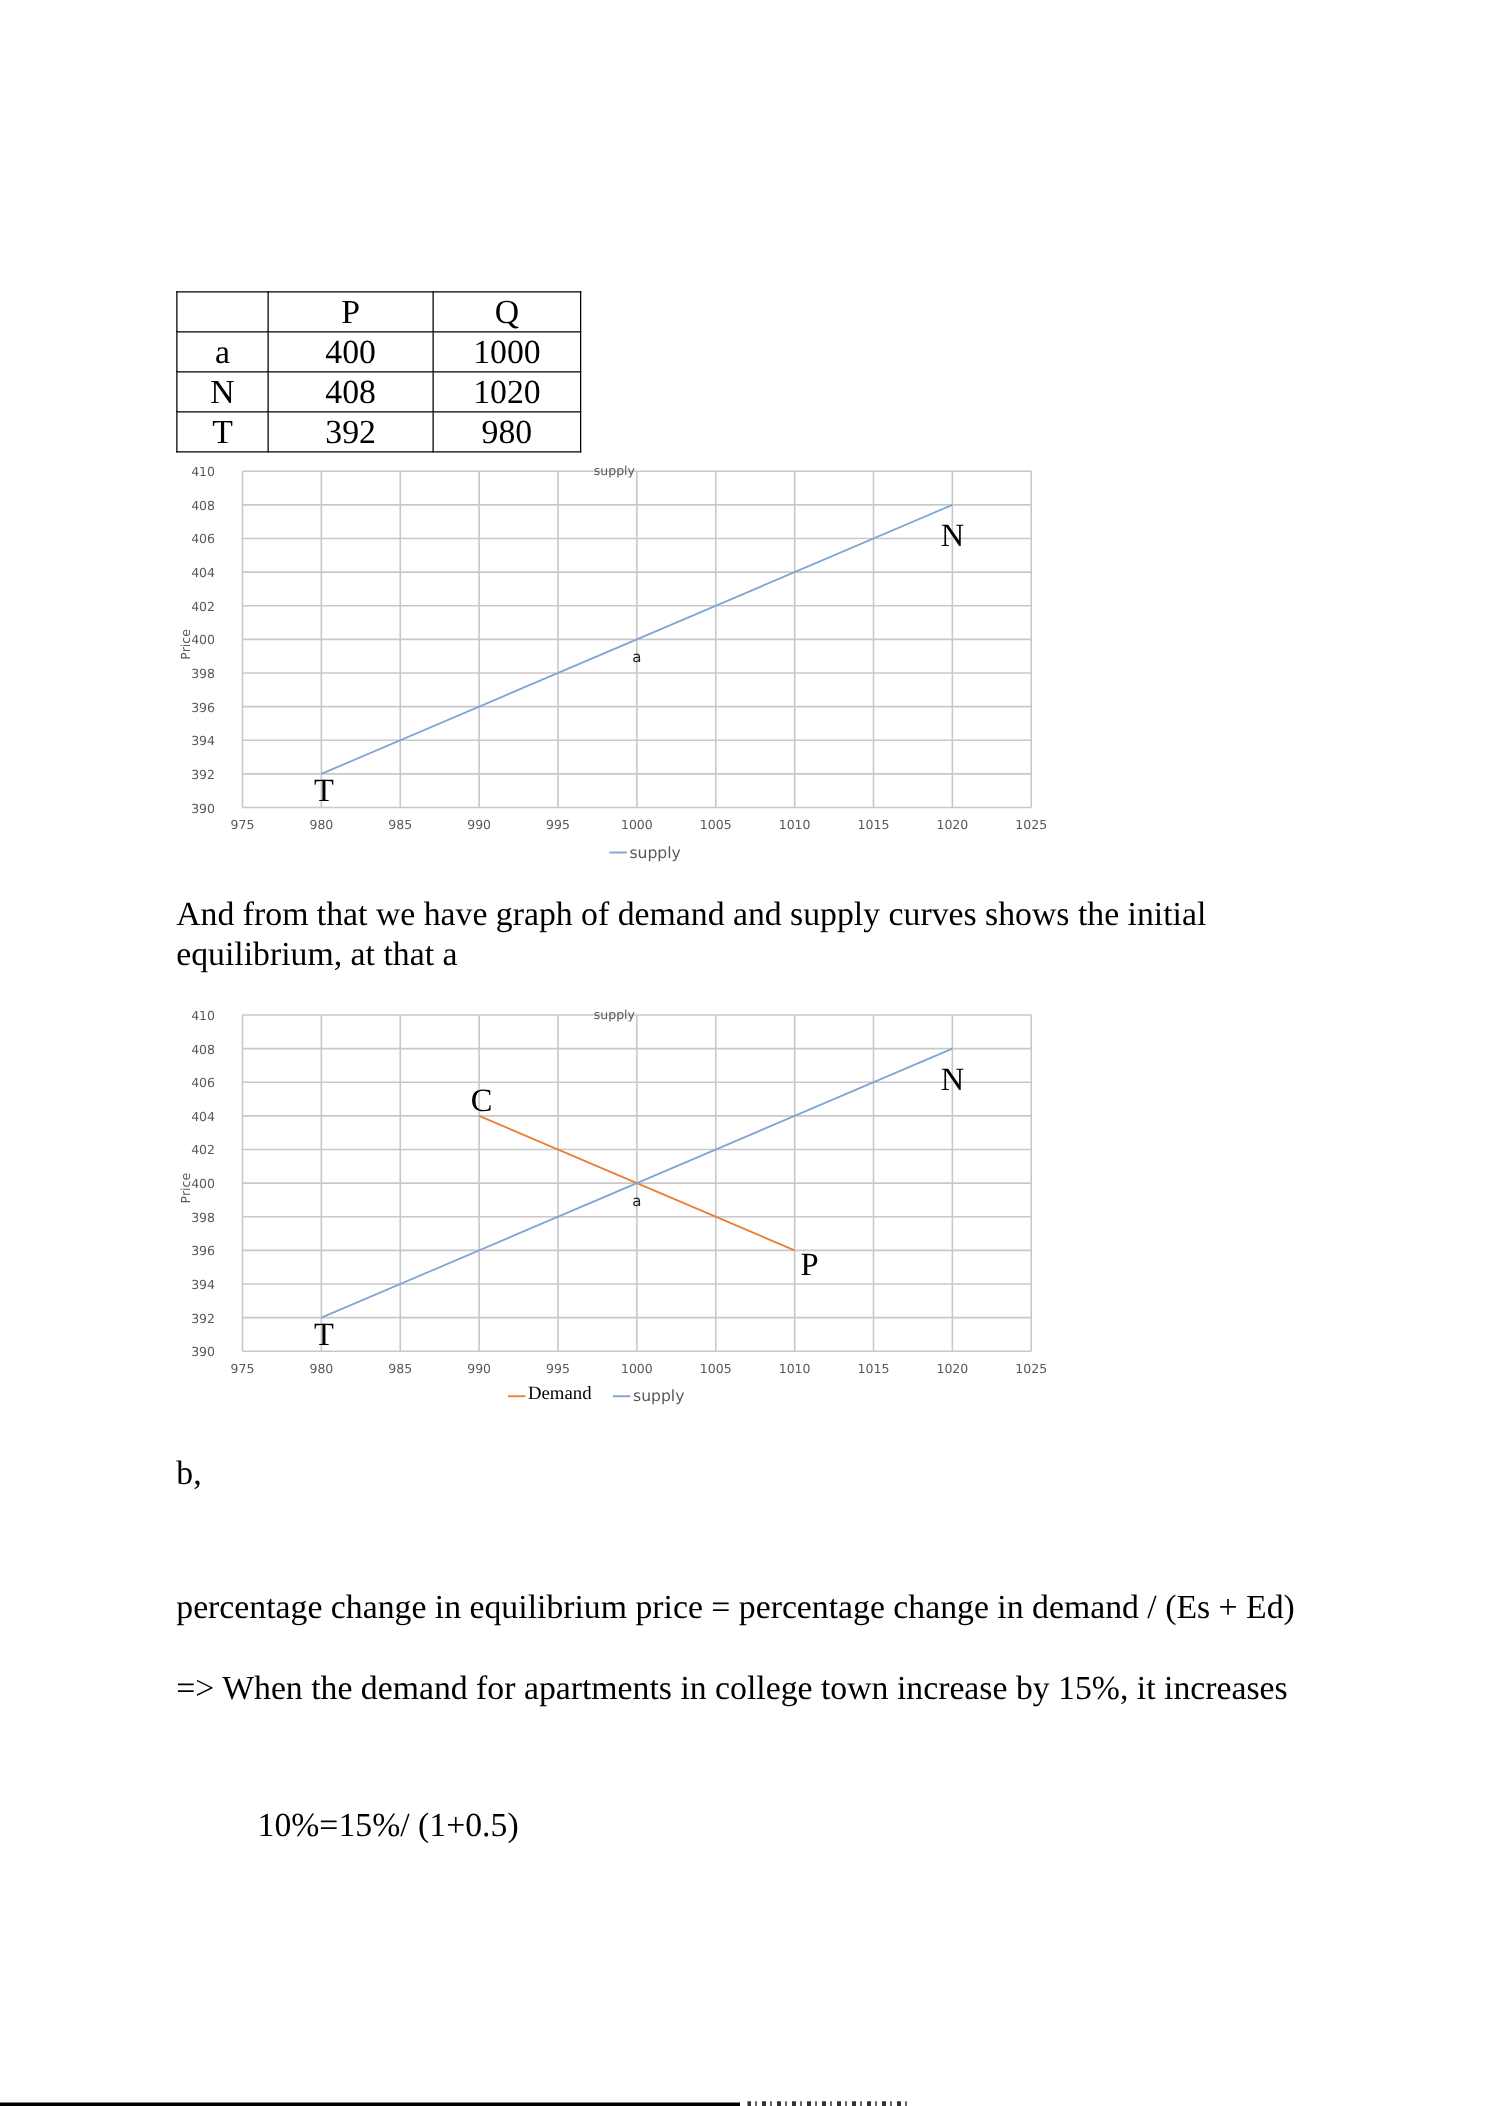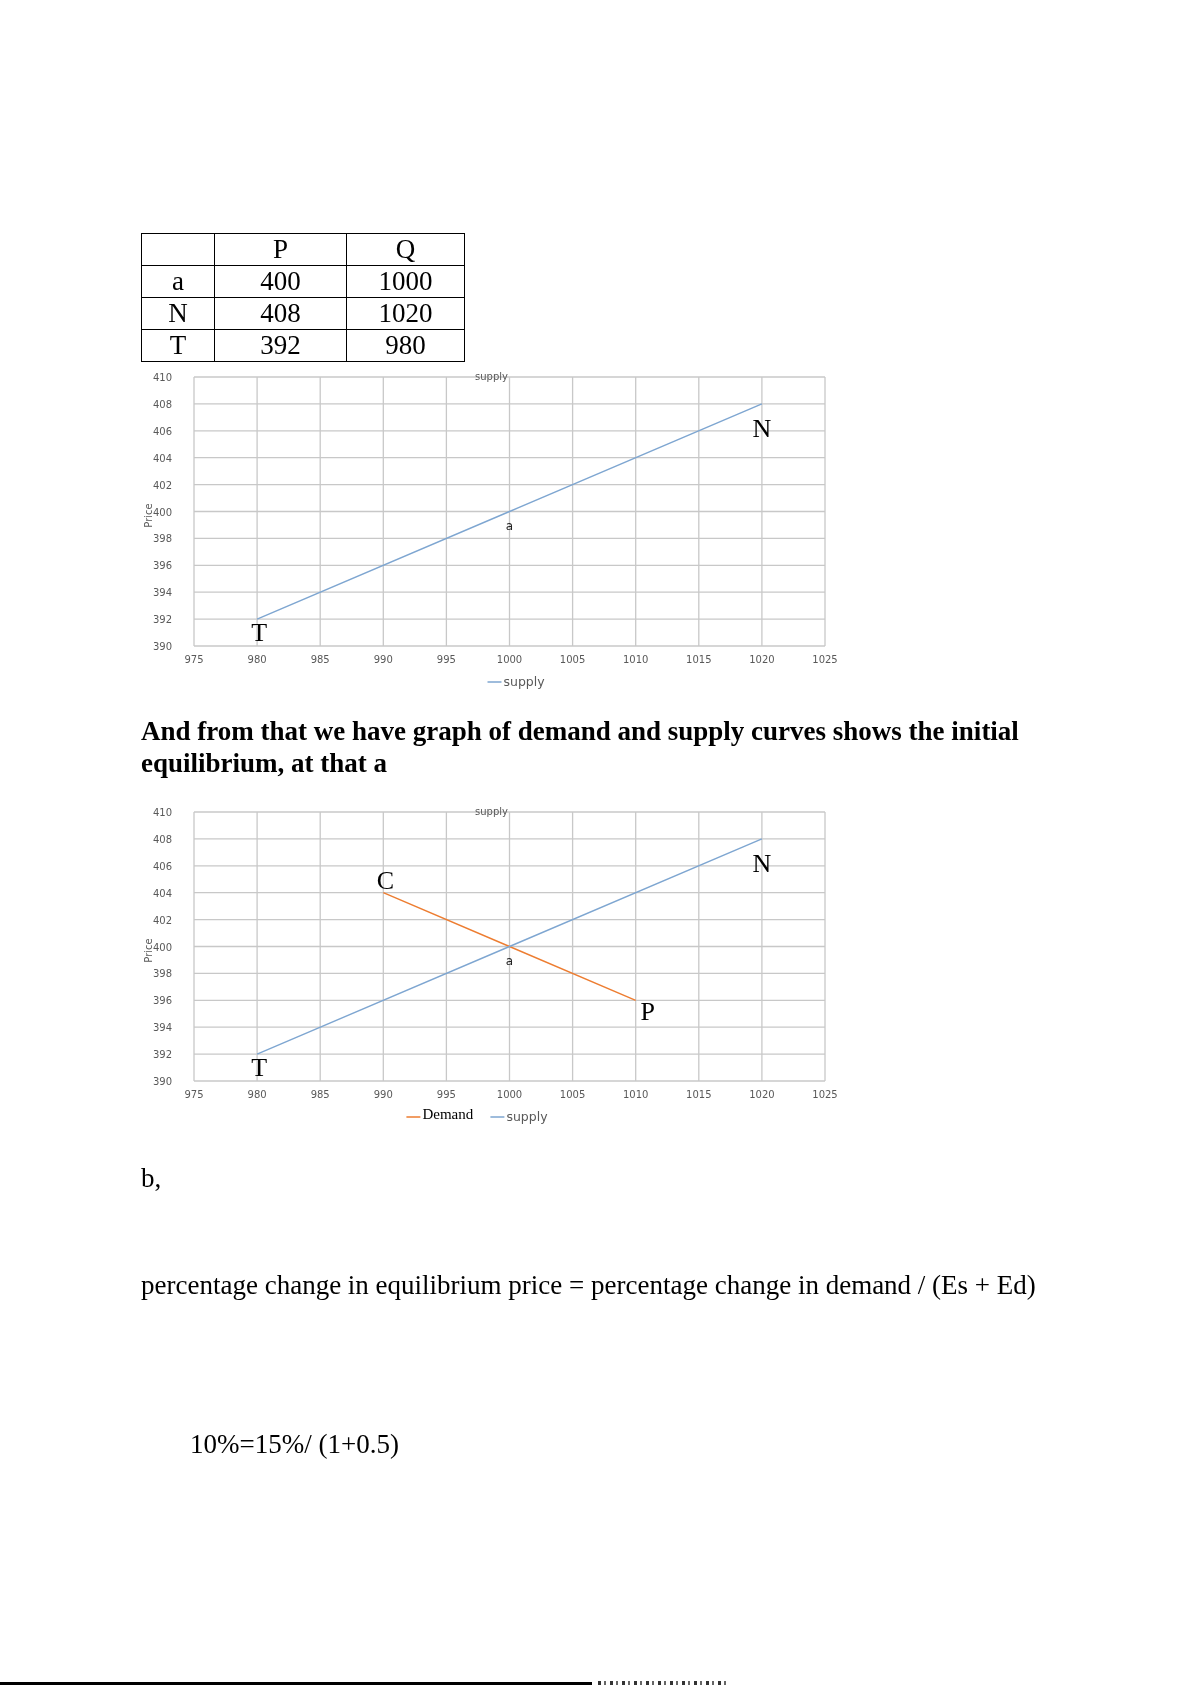--- a/index.html
+++ b/index.html
@@ -104,21 +104,21 @@
       <text x="119.1" y="276.1" class="ann" text-anchor="middle">T</text>
       <text x="369.5" y="164.5" class="ann-small" text-anchor="middle">a</text>
       <text x="621.9" y="71.9" class="ann" text-anchor="middle">N</text>
       <g>
         <line x1="347.5" y1="317" x2="361.5" y2="317" stroke="#7ea6d1" stroke-width="1.5"></line>
         <text x="363.5" y="321" class="axis-text" style="font-size:12.5px">supply</text>
       </g>
     </svg>
 </div>
 
-<p class="para abs" style="top:715px;margin:0;font-weight:bold;">
+<p class="para abs" style="top:715px;margin:0;">
   <span>And from that we have graph of demand and supply curves shows the initial</span><br>
   <span>equilibrium, at that a</span>
 </p>
 
 <div class="chart" style="top:800px;">
   <svg width="720" height="335">
       <g>
         <line x1="54" y1="12" x2="54" y2="281" stroke="#c8c8c8" stroke-width="1.3"></line>
         <line x1="117.1" y1="12" x2="117.1" y2="281" stroke="#c8c8c8" stroke-width="1.3"></line>
         <line x1="180.2" y1="12" x2="180.2" y2="281" stroke="#c8c8c8" stroke-width="1.3"></line>
@@ -183,19 +183,19 @@
 </div>
 
 <p class="para abs" style="top:1162px;margin:0;">b,</p>
 
 <p class="para abs" style="top:1237px;margin:0;">
   <br>
   <span>percentage change in equilibrium price = percentage change in demand / (Es + Ed)</span>
 </p>
 
 <p class="para abs" style="top:1334px;margin:0;">
-  <br>
+  <span>=&gt; When the demand for apartments in college town increase by 15%, it increases</span><br>
 </p>
 
-<p class="para abs" style="left:190px;top:1428px;margin:0;">10%=15%/ (1+0.5)</p>
+<p class="para abs" style="left:190px;top:1428px;margin:16px;">10%=15%/ (1+0.5)</p>
 
 <div class="bottom-rule"></div>
 <div class="bottom-cut"></div>
 
 </body></html>

